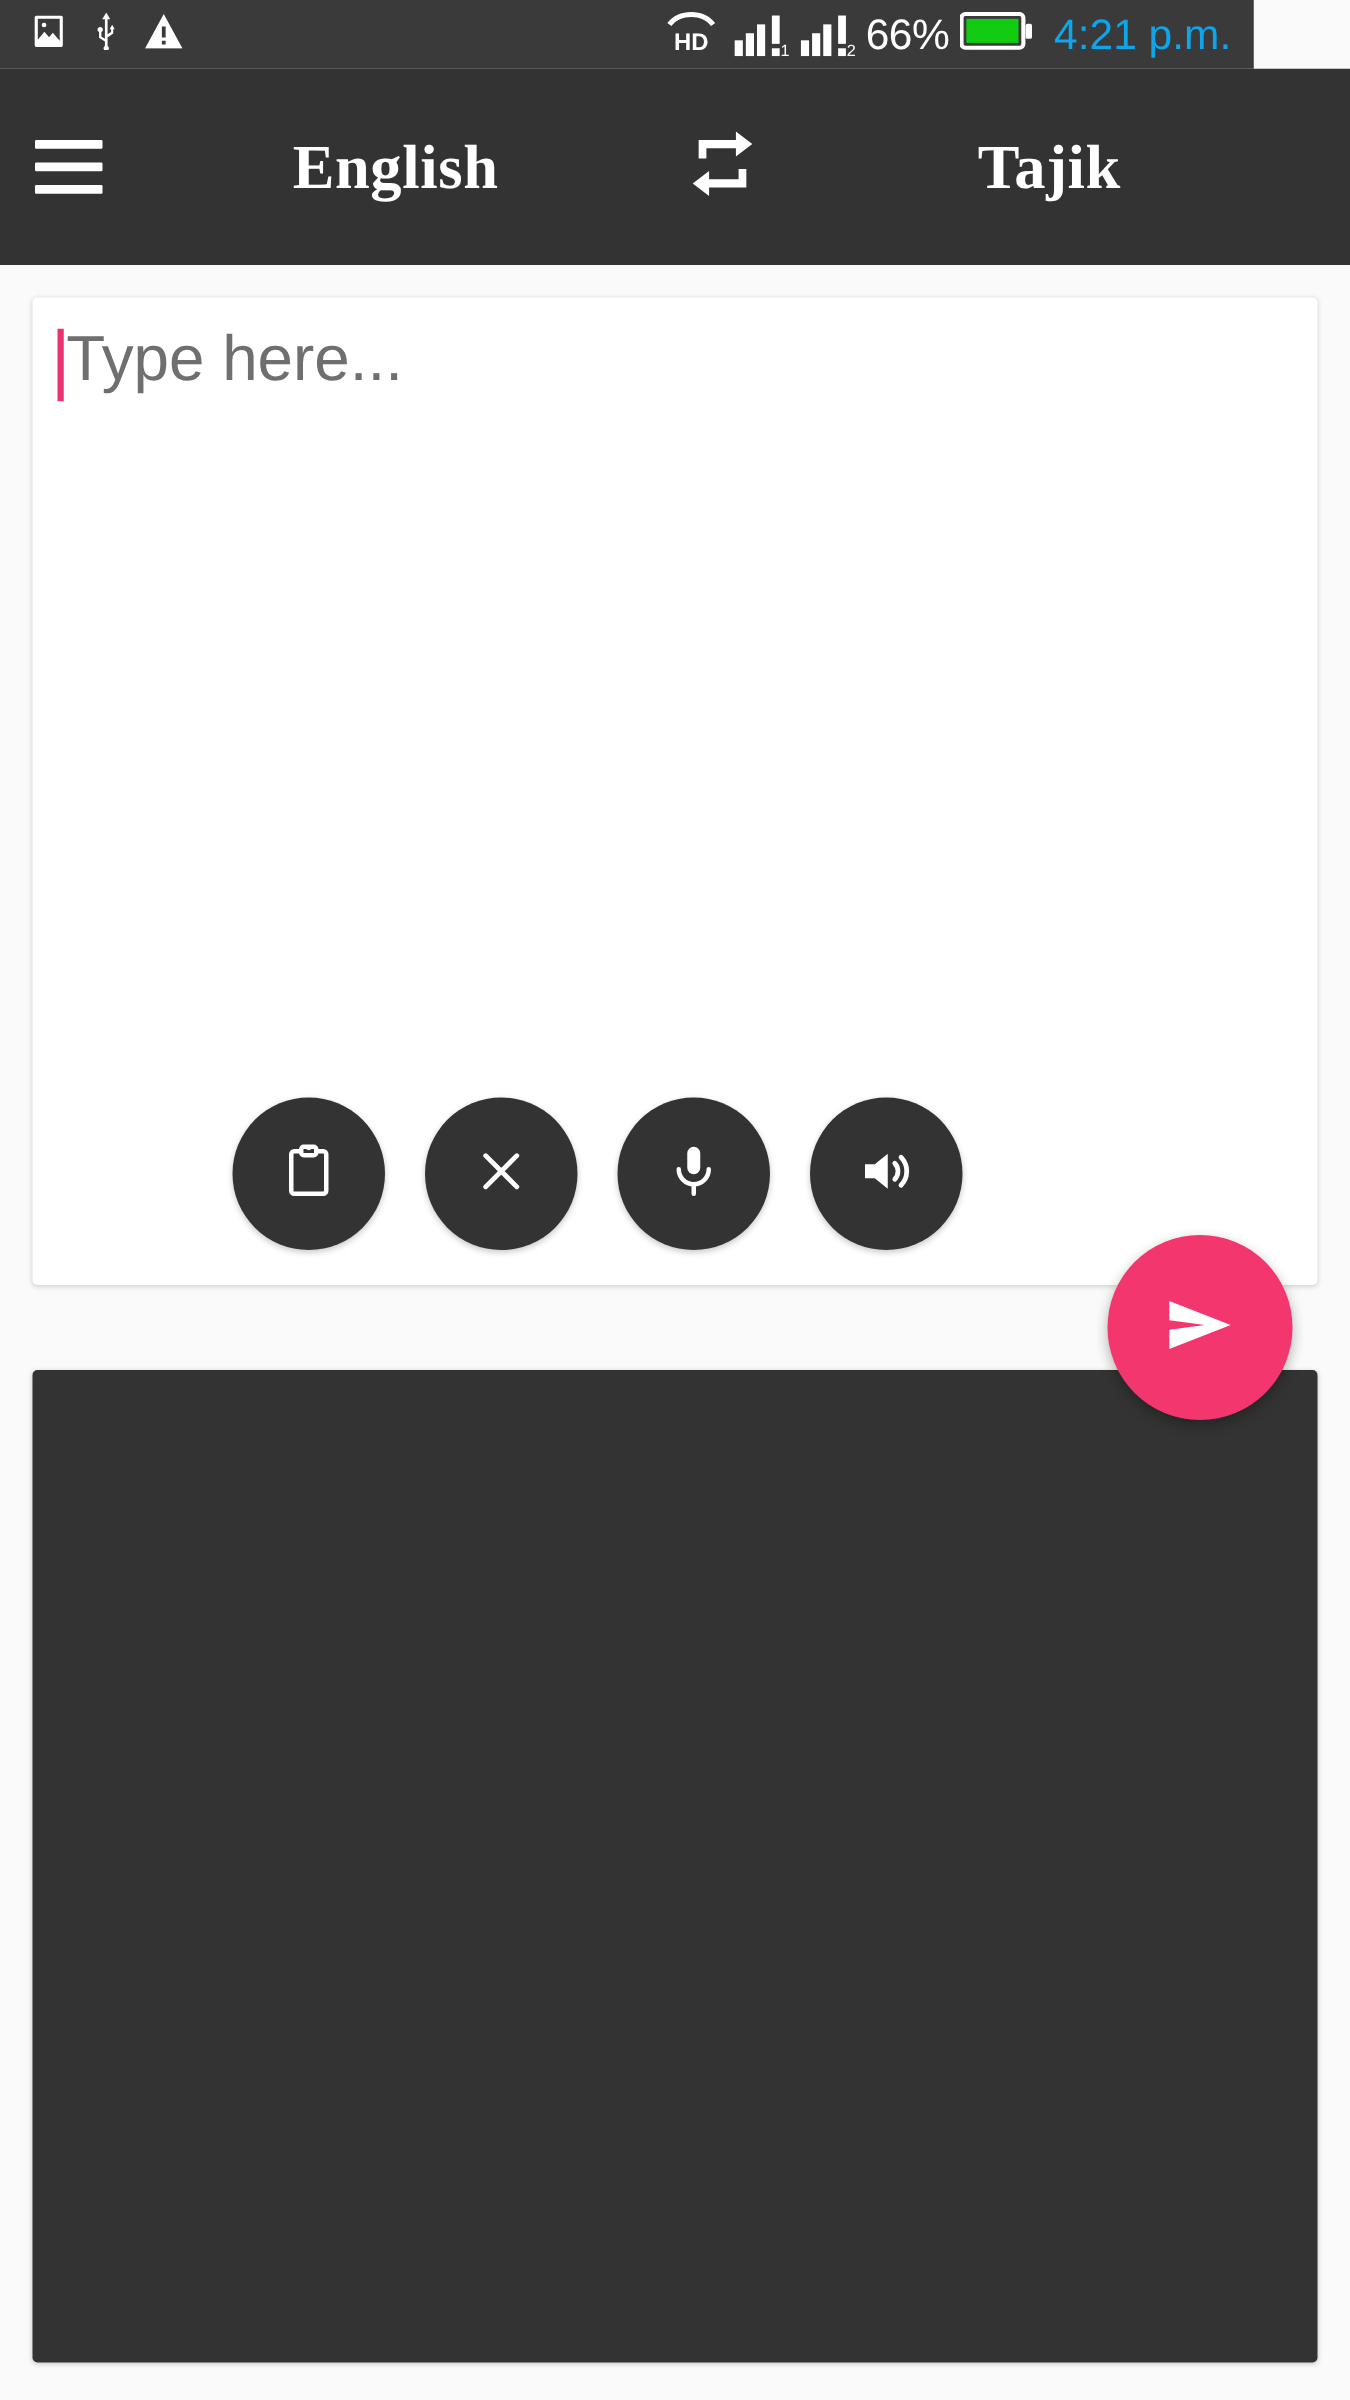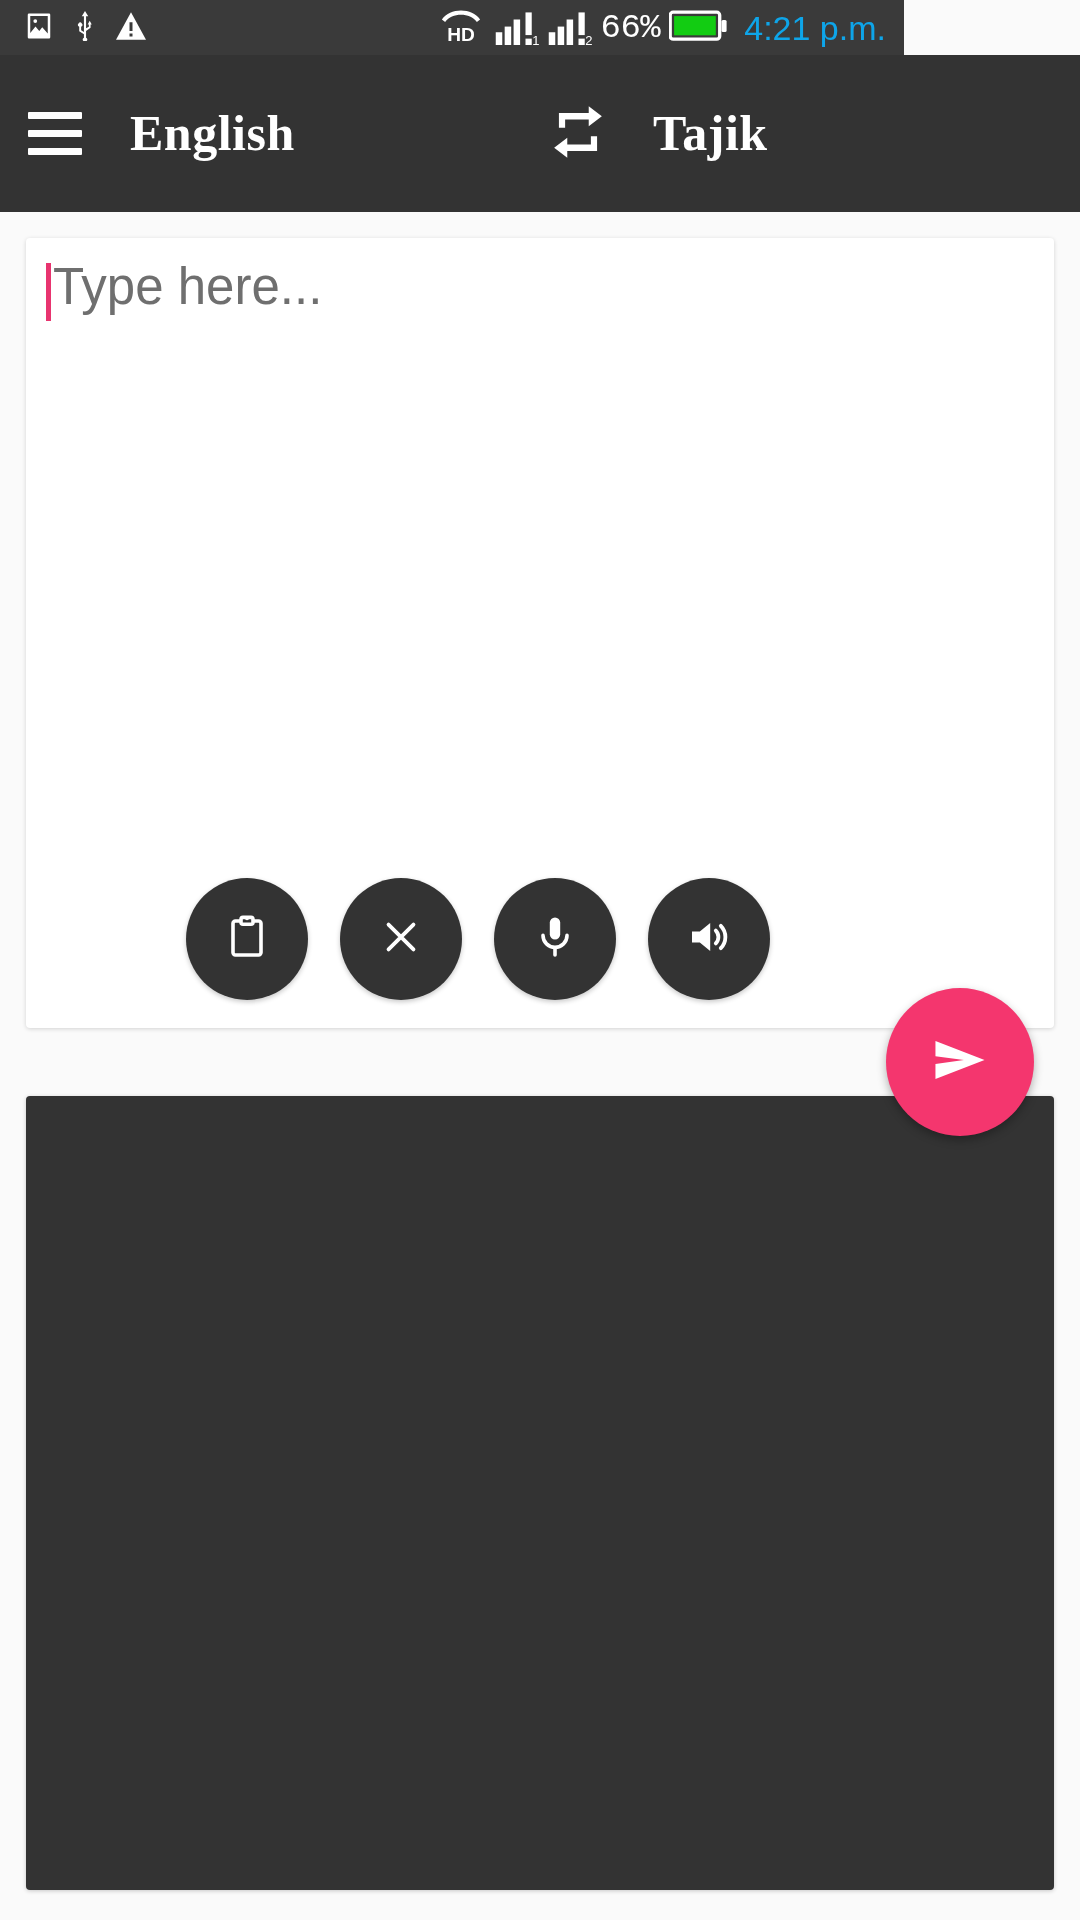--- a/index.html
+++ b/index.html
@@ -16,21 +16,21 @@
     position: relative;
     width: 1080px;
     height: 1920px;
     background: #fafafa;
   }
 
   
   .status-bar {
     position: absolute;
     top: 0; left: 0;
-    width: 904px;
+    width: 1003px;
     height: 55px;
     background: #3a3a3a;
     display: flex;
     align-items: center;
     padding: 0 18px 0 24px;
   }
   .status-left {
     display: flex;
     align-items: center;
     gap: 18px;
@@ -41,21 +41,20 @@
     align-items: center;
     gap: 9px;
   }
   .sb-icon { display: block; }
   .status-pct {
     color: #ffffff;
     font-size: 34px;
     font-weight: 400;
     letter-spacing: -0.5px;
     line-height: 1;
-    font-family: Liberation Mono, monospace;
   }
   .status-time {
     color: #0ea5e9;
     font-size: 34px;
     font-weight: 400;
     line-height: 1;
     margin-left: 6px;
     white-space: nowrap;
   }
   .signal-group { position: relative; display: flex; align-items: flex-end; }
@@ -92,21 +91,21 @@
     gap: 11px;
   }
   .hamburger span {
     display: block;
     height: 7px;
     background: #ffffff;
     border-radius: 1px;
   }
   .lang-btn {
     flex: 1;
-    text-align: left;
+    text-align: center;
     color: #ffffff;
     font-family: "Liberation Serif", serif;
     font-weight: bold;
     font-size: 50px;
     cursor: pointer;
     line-height: 157px;
     letter-spacing: 0.5px;
   }
   .swap-btn {
     width: 150px;

